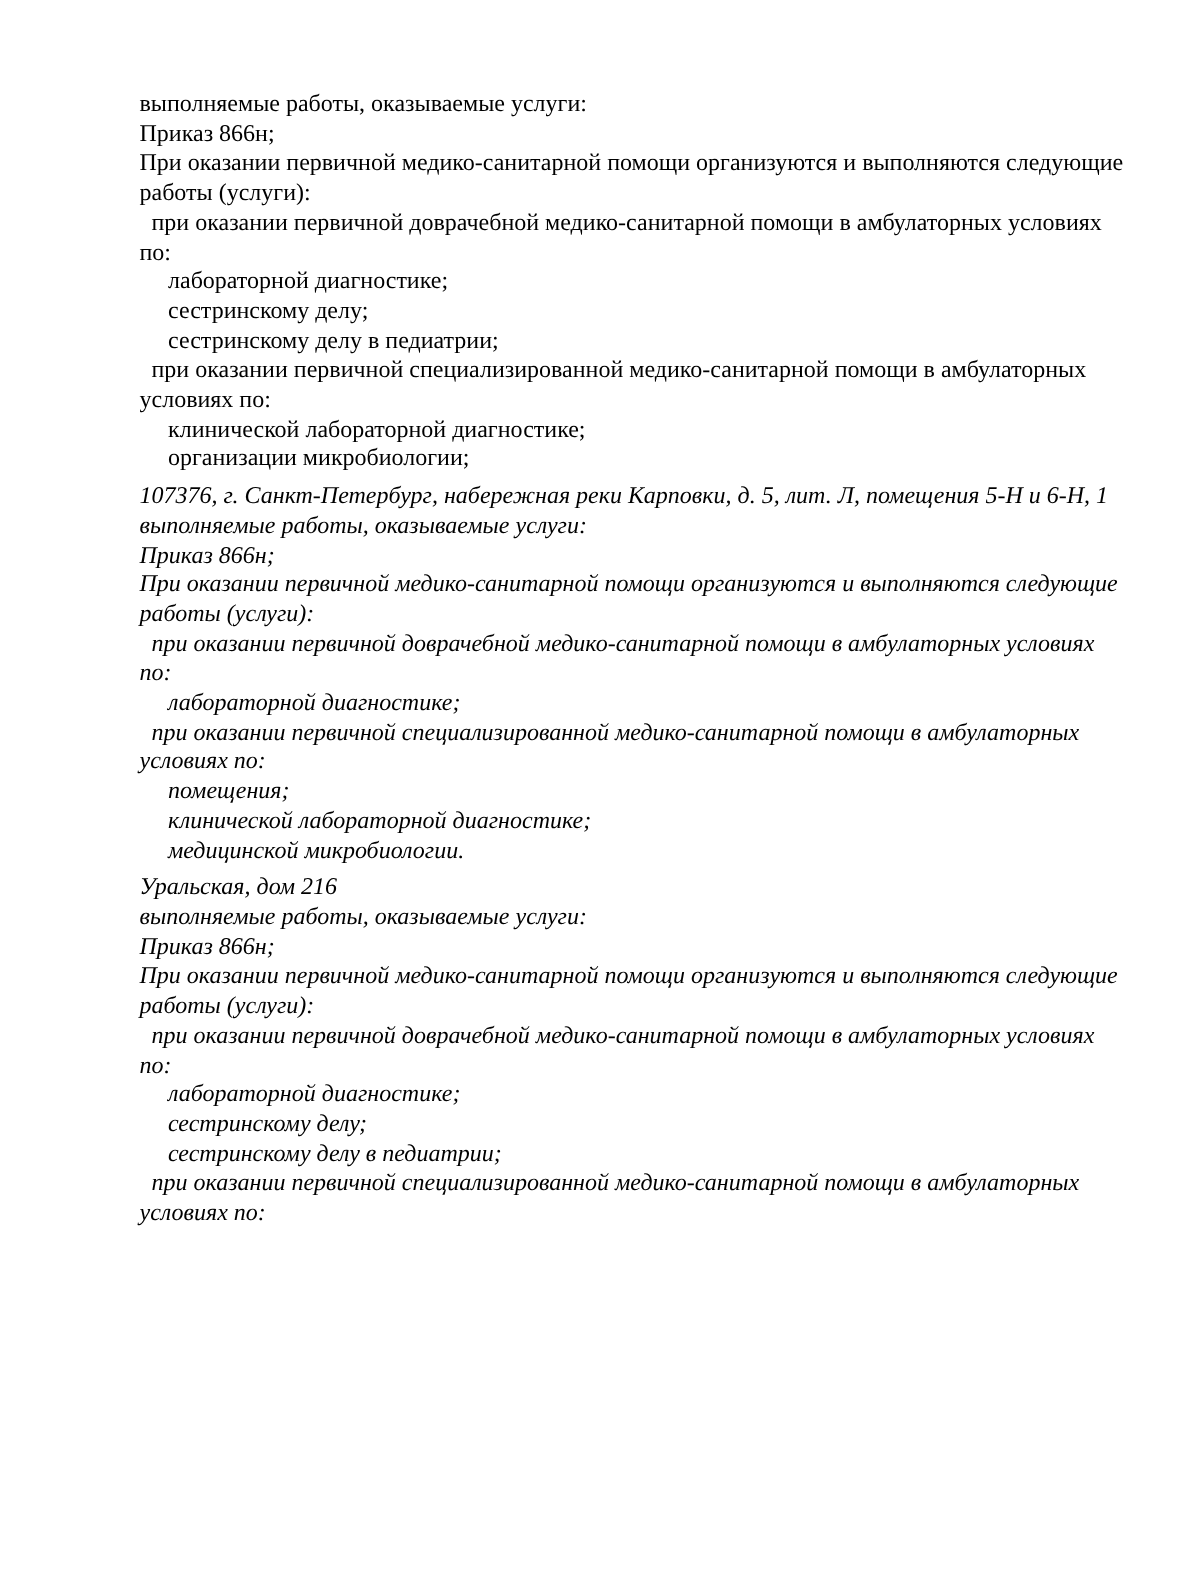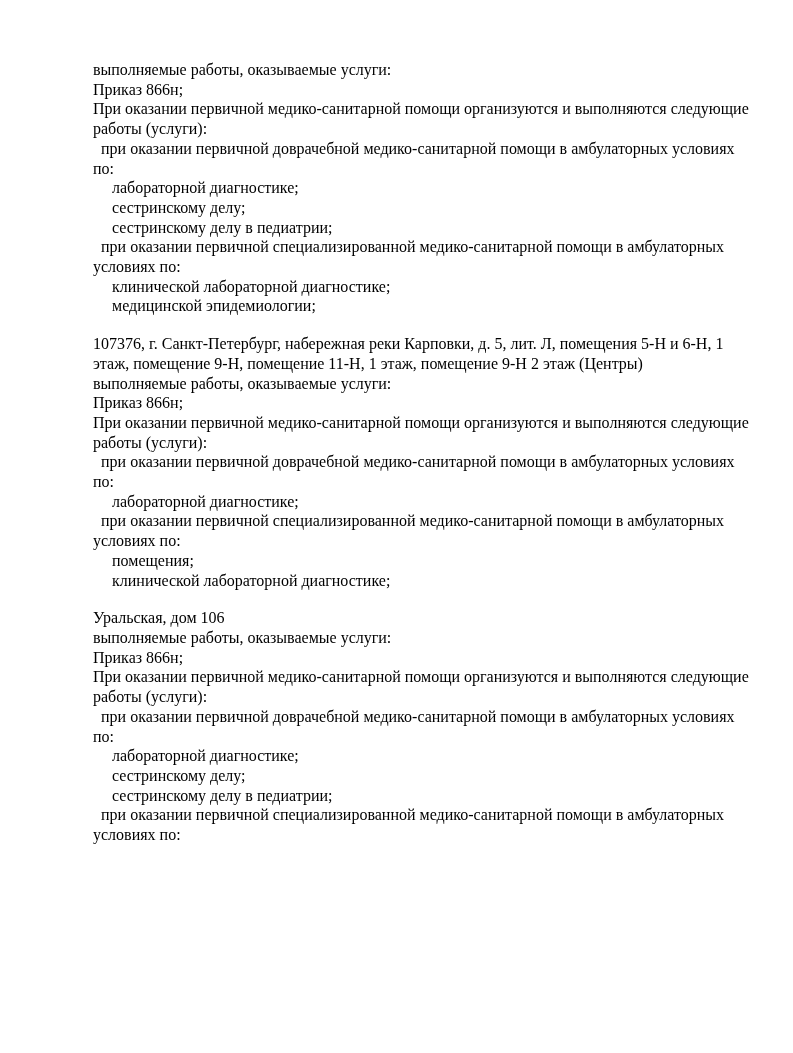--- a/index.html
+++ b/index.html
@@ -19,21 +19,22 @@
   .page {
     box-sizing: border-box;
     width: 793px;
     height: 1053px;
     padding: 60px 45px 0 93px;
   }
   .section {
     margin: 0;
   }
   .section + .section {
-    margin-top: 18px; 
+    margin-top: 5px; 
+    font-style: italic;
   }
   .line {
     white-space: pre;
     margin: 0;
     padding: 0;
   }
   .indent-0 { padding-left: 0; }
   .indent-1 { padding-left: 8px; }
   .indent-2 { padding-left: 19px; }
 </style>
@@ -48,39 +49,39 @@
         <div class="line indent-0">При оказании первичной медико-санитарной помощи организуются и выполняются следующие</div>
         <div class="line indent-0">работы (услуги):</div>
         <div class="line indent-1">при оказании первичной доврачебной медико-санитарной помощи в амбулаторных условиях</div>
         <div class="line indent-0">по:</div>
         <div class="line indent-2">лабораторной диагностике;</div>
         <div class="line indent-2">сестринскому делу;</div>
         <div class="line indent-2">сестринскому делу в педиатрии;</div>
         <div class="line indent-1">при оказании первичной специализированной медико-санитарной помощи в амбулаторных</div>
         <div class="line indent-0">условиях по:</div>
         <div class="line indent-2">клинической лабораторной диагностике;</div>
-        <div class="line indent-2">медицинской эпидемиологии;</div>
+        <div class="line indent-2">организации микробиологии;</div>
       </div>
       <div class="section">
         <div class="line indent-0">107376, г. Санкт-Петербург, набережная реки Карповки, д. 5, лит. Л, помещения 5-Н и 6-Н, 1</div>
-        <div class="line indent-0">этаж, помещение 9-Н, помещение 11-Н, 1 этаж, помещение 9-Н 2 этаж (Центры)</div>
         <div class="line indent-0">выполняемые работы, оказываемые услуги:</div>
         <div class="line indent-0">Приказ 866н;</div>
         <div class="line indent-0">При оказании первичной медико-санитарной помощи организуются и выполняются следующие</div>
         <div class="line indent-0">работы (услуги):</div>
         <div class="line indent-1">при оказании первичной доврачебной медико-санитарной помощи в амбулаторных условиях</div>
         <div class="line indent-0">по:</div>
         <div class="line indent-2">лабораторной диагностике;</div>
         <div class="line indent-1">при оказании первичной специализированной медико-санитарной помощи в амбулаторных</div>
         <div class="line indent-0">условиях по:</div>
         <div class="line indent-2">помещения;</div>
         <div class="line indent-2">клинической лабораторной диагностике;</div>
+        <div class="line indent-2">медицинской микробиологии.</div>
       </div>
       <div class="section">
-        <div class="line indent-0">Уральская, дом 106</div>
+        <div class="line indent-0">Уральская, дом 216</div>
         <div class="line indent-0">выполняемые работы, оказываемые услуги:</div>
         <div class="line indent-0">Приказ 866н;</div>
         <div class="line indent-0">При оказании первичной медико-санитарной помощи организуются и выполняются следующие</div>
         <div class="line indent-0">работы (услуги):</div>
         <div class="line indent-1">при оказании первичной доврачебной медико-санитарной помощи в амбулаторных условиях</div>
         <div class="line indent-0">по:</div>
         <div class="line indent-2">лабораторной диагностике;</div>
         <div class="line indent-2">сестринскому делу;</div>
         <div class="line indent-2">сестринскому делу в педиатрии;</div>
         <div class="line indent-1">при оказании первичной специализированной медико-санитарной помощи в амбулаторных</div>

